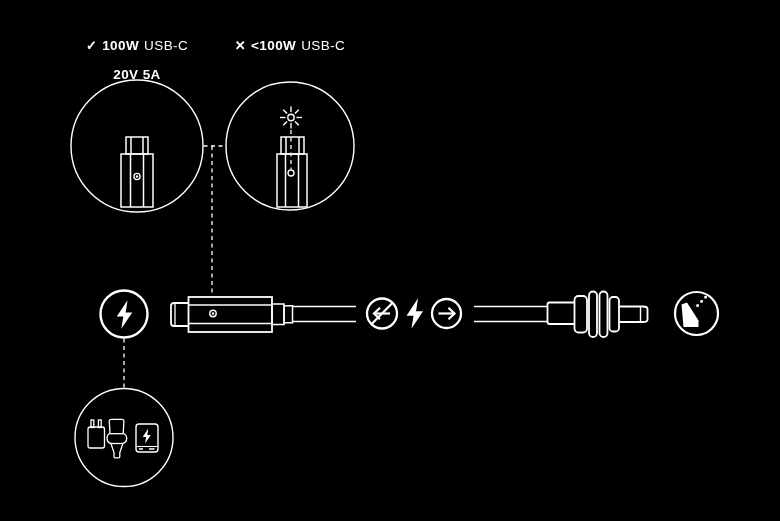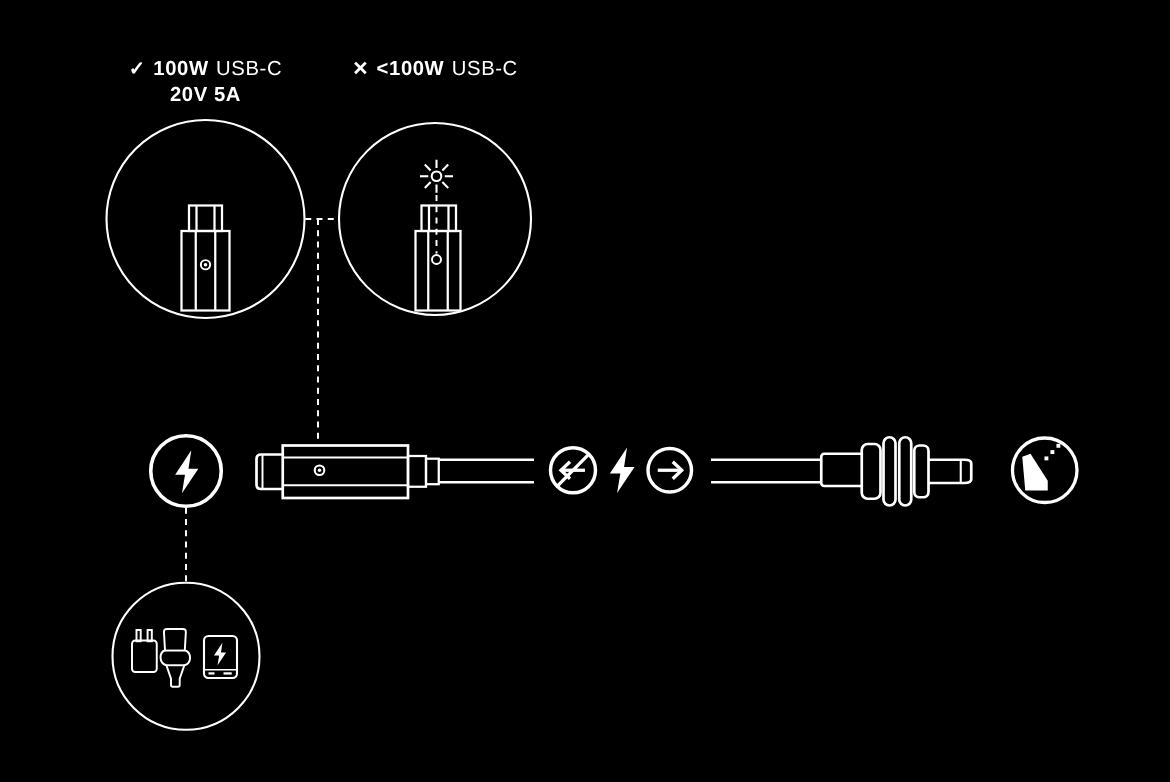--- a/index.html
+++ b/index.html
@@ -4,21 +4,21 @@
 <style>
   html,body{margin:0;padding:0;background:#000;}
   .stage{position:relative;width:780px;height:521px;background:#000;overflow:hidden;
          font-family:"Liberation Sans",sans-serif;}
   .stage svg{position:absolute;left:0;top:0;}
   .lbl{position:absolute;color:#fff;font-size:13.5px;letter-spacing:.4px;
        transform:translateX(-50%);text-align:center;line-height:15px;white-space:nowrap;}
   .lbl .row{display:flex;justify-content:center;align-items:baseline;gap:5px;}
   .b{font-weight:700;}
   .mark{font-weight:700;font-size:13px;}
-  .sub{font-weight:700;margin-top:2px;text-align:center;}
+  .sub{font-weight:700;margin-top:14px;text-align:center;}
 </style>
 </head>
 <body>
 
 <div class="stage">
 
 <svg width="780" height="521" viewBox="0 0 780 521">
   <defs>
     <path id="bolt" d="M 1.8 -8.5 L -4.6 1.2 L -0.7 1.2 L -1.9 8.5 L 4.6 -1.2 L 0.7 -1.2 Z"></path>
   </defs>

